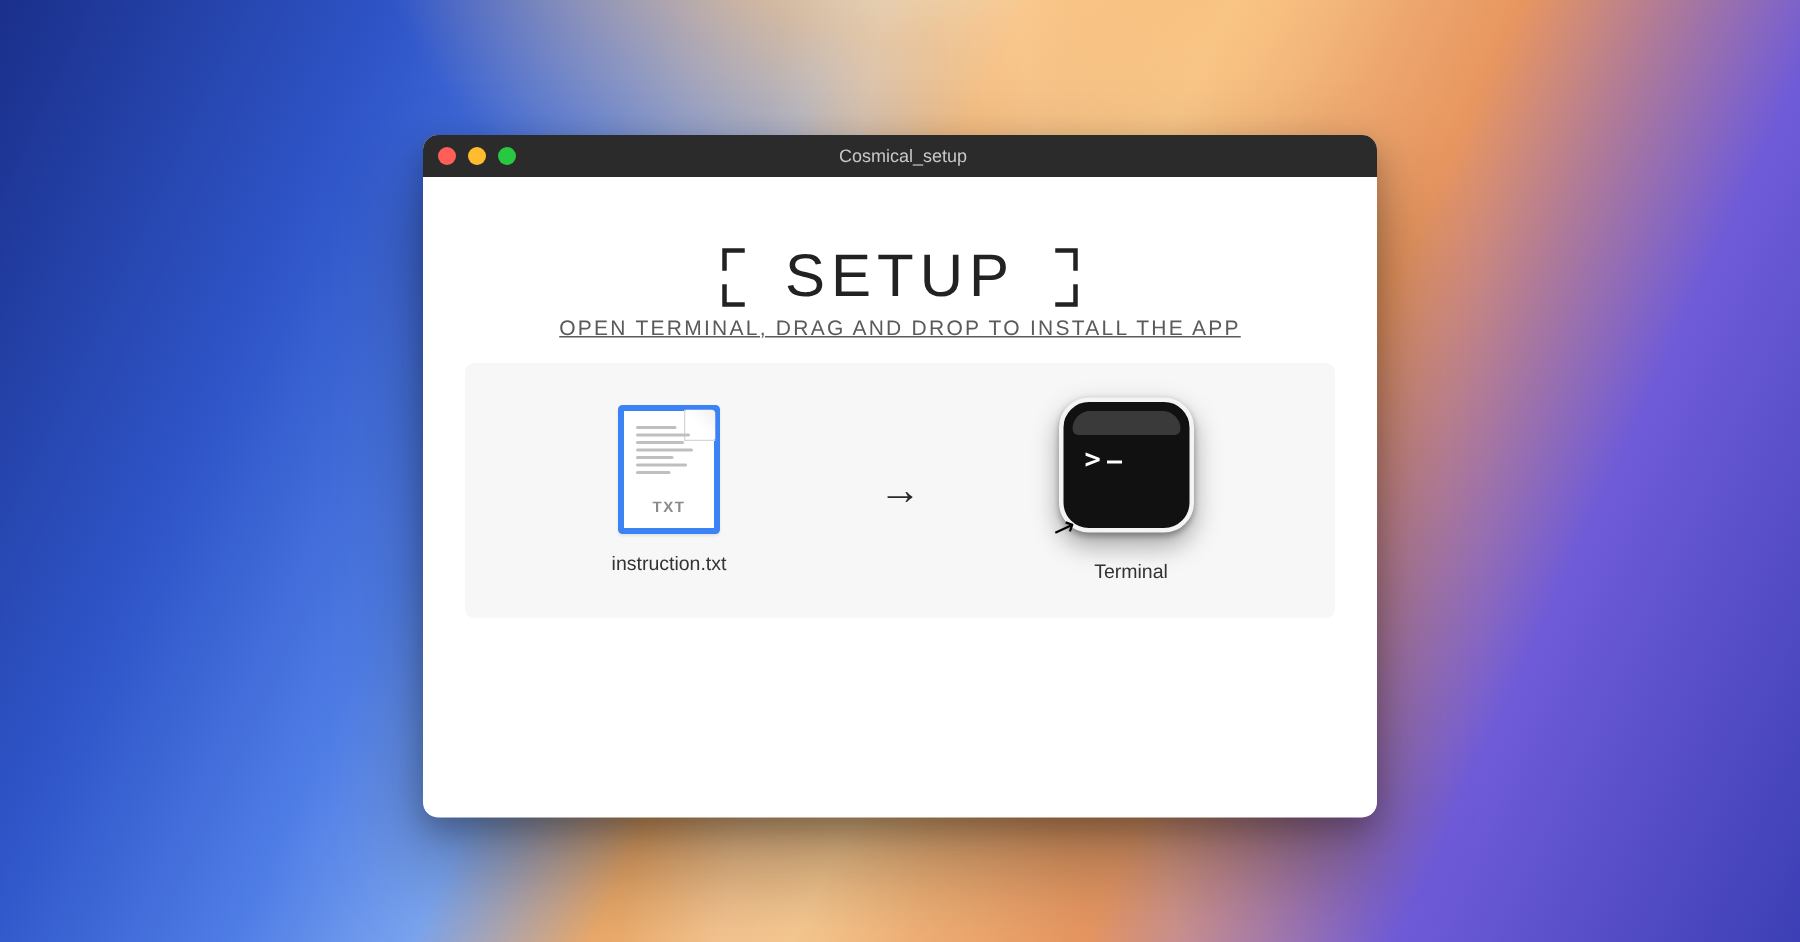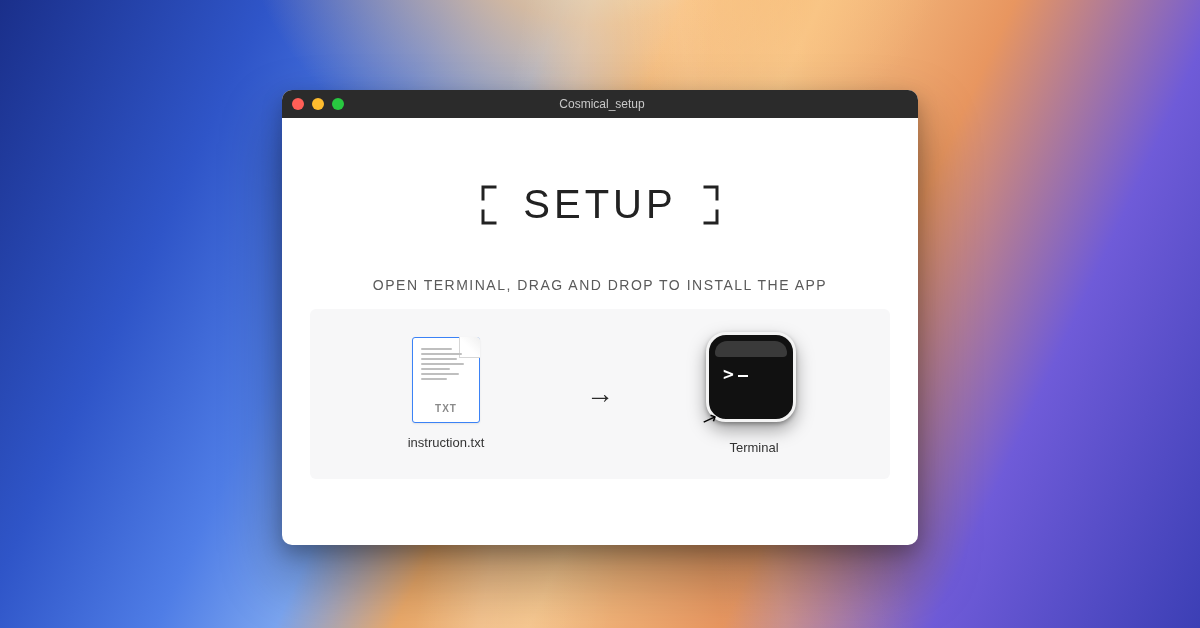--- a/index.html
+++ b/index.html
@@ -54,59 +54,59 @@
     font-size: 12px;
     pointer-events: none;
   }
 
   .content {
     padding: 20px 28px 24px;
     text-align: center;
   }
 
   .setup-mark {
-    margin-top: 44px;
+    margin-top: 24px;
     display: inline-flex;
     align-items: center;
     gap: 16px;
   }
   .setup-text {
     font-size: 40px;
     font-weight: 400;
     letter-spacing: 4px;
     color: #222;
   }
   .bracket svg { display:block; }
 
   .instruction {
-    margin-top: 48px;
     font-size: 14px;
     letter-spacing: 1.5px;
     color: #5a5a5a;
+    text-decoration: underline;
   }
 
   .tray {
     margin-top: 16px;
     background: #f7f7f8;
     border-radius: 6px;
     height: 170px;
     display: flex;
     align-items: center;
     justify-content: center;
     gap: 60px;
   }
 
   .slot { display:flex; flex-direction:column; align-items:center; gap:12px; width:160px; }
   .slot-label { font-size: 13px; color: #333; text-align: center; }
 
   
   .txt-icon {
     width: 68px; height: 86px;
     background: #fff;
-    border: 1px solid #3b82f6;
+    border: 4px solid #3b82f6;
     border-radius: 3px;
     position: relative;
     box-shadow: 0 1px 2px rgba(0,0,0,0.08);
   }
   .txt-icon::before {
     content:"";
     position:absolute; top:-1px; right:-1px;
     width:20px; height:20px;
     background: linear-gradient(225deg, #f0f0f0 0%, #ffffff 55%);
     border-left:1px solid #d6d6d6;

